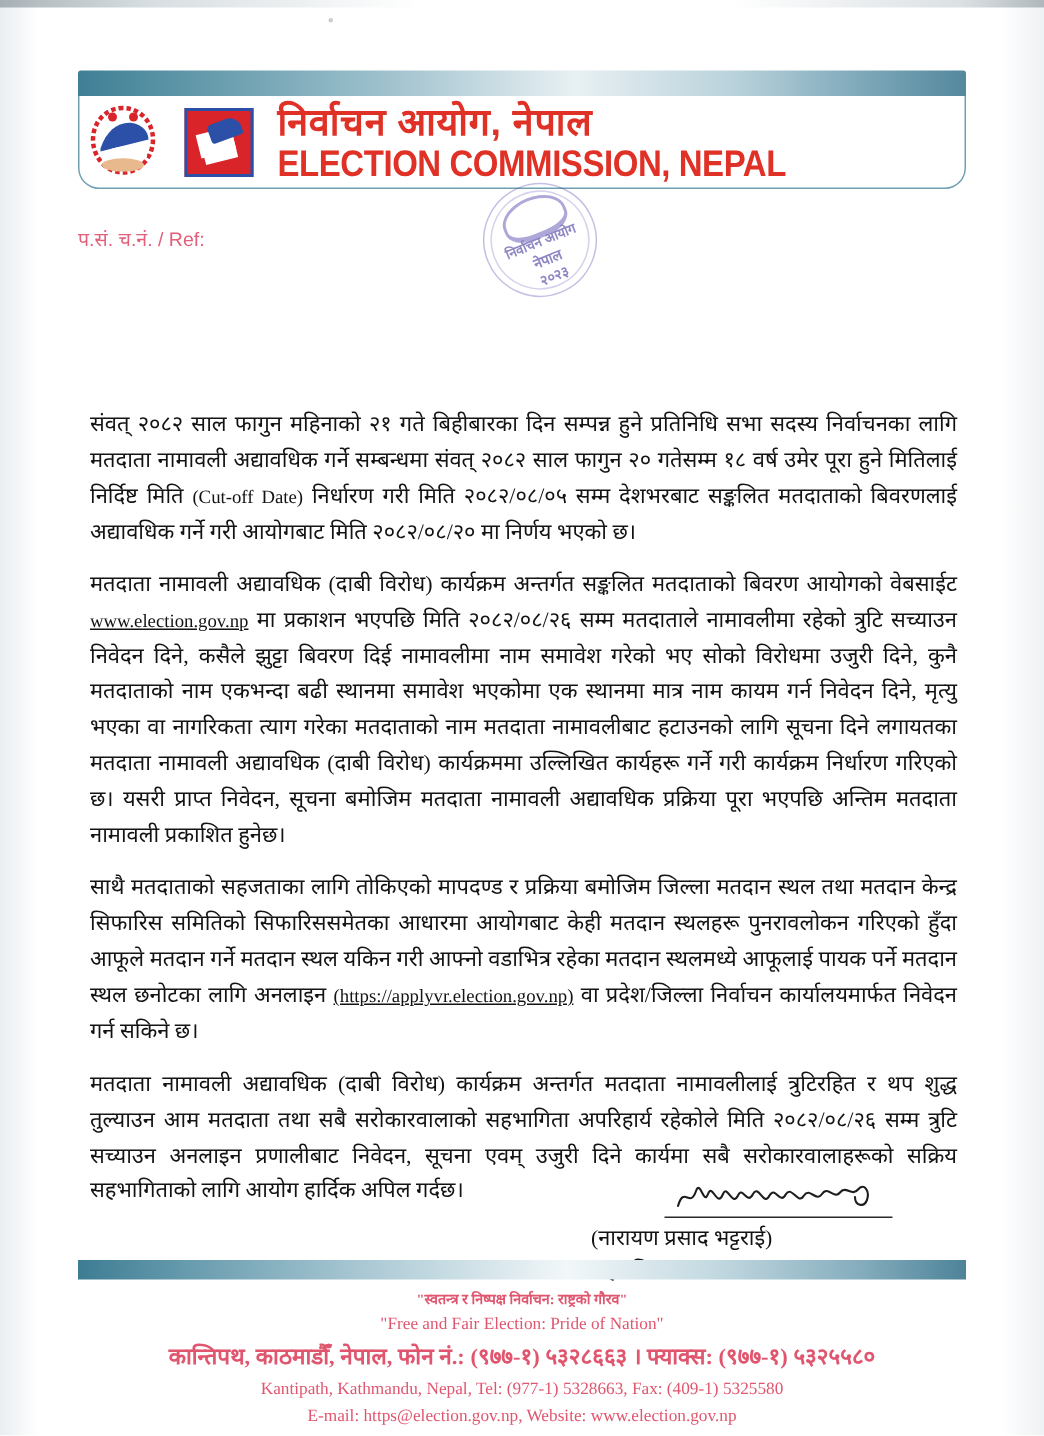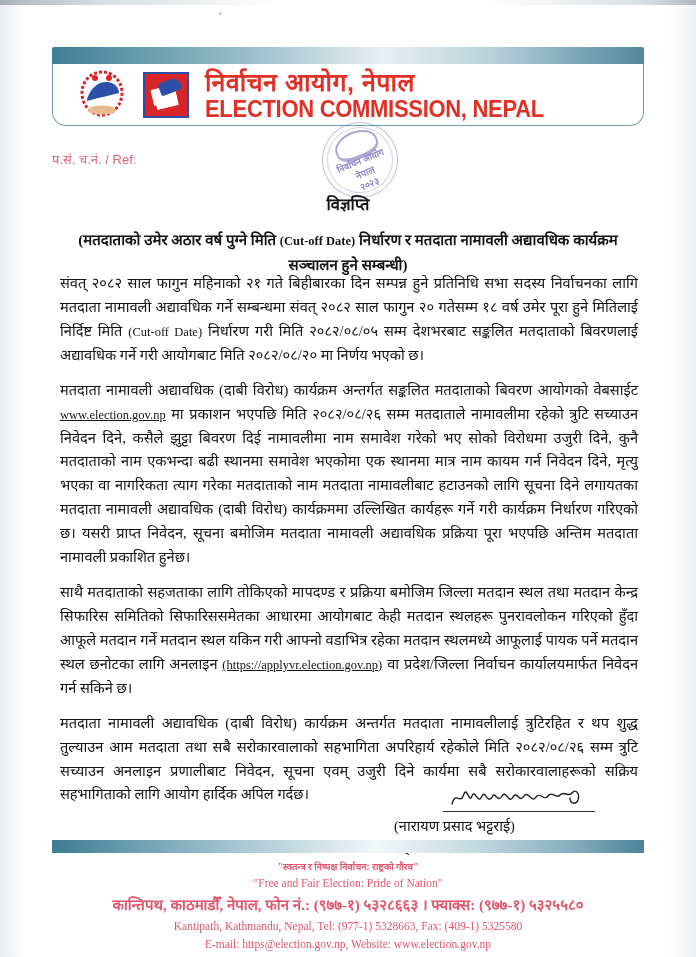--- a/index.html
+++ b/index.html
@@ -51,21 +51,21 @@
     background: linear-gradient(90deg, #3f7f95 0%, #5e96a8 12%, #9dc0cc 34%, #e8f0f3 56%, #b9d2db 74%, #7fa9ba 88%, #54889d 100%);
     border-radius: 2px 2px 0 0;
   }
   .head-box {
     border: 1.5px solid #6fa0b2;
     border-top: none;
     border-radius: 0 0 14px 14px;
     height: 62px;
     display: flex;
     align-items: center;
-    padding: 0 22px;
+    padding: 0 2px;
     background: #fff;
     box-sizing: border-box;
   }
   .emblem {
     width: 54px; height: 52px;
     position: relative;
     flex: 0 0 auto;
   }
   .ec-logo {
     width: 46px; height: 46px;
@@ -329,26 +329,20 @@
 
   <div class="stamp">
     <div class="ring"></div>
     <div class="ring2"></div>
     <div class="s-emb"></div>
     <div class="s-l1">निर्वाचन आयोग</div>
     <div class="s-l2">नेपाल</div>
     <div class="s-l3">२०२३</div>
   </div>
 
-  <div class="subject">
-    <div class="subject-title">विज्ञप्ति</div>
-    <div class="subject-sub">
-      <span>(मतदाताको उमेर अठार वर्ष पुग्ने मिति </span><span class="lat">(Cut-off Date)</span><span> निर्धारण र मतदाता नामावली अद्यावधिक कार्यक्रम सञ्चालन हुने सम्बन्धी)</span>
-    </div>
-  </div>
 
   <div class="body" id="body-host">
       <p class="para"><span>संवत् २०८२ साल फागुन महिनाको २१ गते बिहीबारका दिन सम्पन्न हुने प्रतिनिधि सभा सदस्य निर्वाचनका लागि मतदाता नामावली अद्यावधिक गर्ने सम्बन्धमा संवत् २०८२ साल फागुन २० गतेसम्म १८ वर्ष उमेर पूरा हुने मितिलाई निर्दिष्ट मिति </span><span class="lat">(Cut-off Date)</span><span> निर्धारण गरी मिति २०८२/०८/०५ सम्म देशभरबाट सङ्कलित मतदाताको बिवरणलाई अद्यावधिक गर्ने गरी आयोगबाट मिति २०८२/०८/२० मा निर्णय भएको छ।</span></p>
       <p class="para"><span>मतदाता नामावली अद्यावधिक (दाबी विरोध) कार्यक्रम अन्तर्गत सङ्कलित मतदाताको बिवरण आयोगको वेबसाईट </span><span class="lnk">www.election.gov.np</span><span> मा प्रकाशन भएपछि मिति २०८२/०८/२६ सम्म मतदाताले नामावलीमा रहेको त्रुटि सच्याउन निवेदन दिने, कसैले झुट्टा बिवरण दिई नामावलीमा नाम समावेश गरेको भए सोको विरोधमा उजुरी दिने, कुनै मतदाताको नाम एकभन्दा बढी स्थानमा समावेश भएकोमा एक स्थानमा मात्र नाम कायम गर्न निवेदन दिने, मृत्यु भएका वा नागरिकता त्याग गरेका मतदाताको नाम मतदाता नामावलीबाट हटाउनको लागि सूचना दिने लगायतका मतदाता नामावली अद्यावधिक (दाबी विरोध) कार्यक्रममा उल्लिखित कार्यहरू गर्ने गरी कार्यक्रम निर्धारण गरिएको छ। यसरी प्राप्त निवेदन, सूचना बमोजिम मतदाता नामावली अद्यावधिक प्रक्रिया पूरा भएपछि अन्तिम मतदाता नामावली प्रकाशित हुनेछ।</span></p>
       <p class="para"><span>साथै मतदाताको सहजताका लागि तोकिएको मापदण्ड र प्रक्रिया बमोजिम जिल्ला मतदान स्थल तथा मतदान केन्द्र सिफारिस समितिको सिफारिससमेतका आधारमा आयोगबाट केही मतदान स्थलहरू पुनरावलोकन गरिएको हुँदा आफूले मतदान गर्ने मतदान स्थल यकिन गरी आफ्नो वडाभित्र रहेका मतदान स्थलमध्ये आफूलाई पायक पर्ने मतदान स्थल छनोटका लागि अनलाइन </span><span class="lnk">(https://applyvr.election.gov.np)</span><span> वा प्रदेश/जिल्ला निर्वाचन कार्यालयमार्फत निवेदन गर्न सकिने छ।</span></p>
       <p class="para"><span>मतदाता नामावली अद्यावधिक (दाबी विरोध) कार्यक्रम अन्तर्गत मतदाता नामावलीलाई त्रुटिरहित र थप शुद्ध तुल्याउन आम मतदाता तथा सबै सरोकारवालाको सहभागिता अपरिहार्य रहेकोले मिति २०८२/०८/२६ सम्म त्रुटि सच्याउन अनलाइन प्रणालीबाट निवेदन, सूचना एवम् उजुरी दिने कार्यमा सबै सरोकारवालाहरूको सक्रिय सहभागिताको लागि आयोग हार्दिक अपिल गर्दछ।</span></p>
     </div>
 
   <div class="sigblock">
     <div class="sig-scribble">

